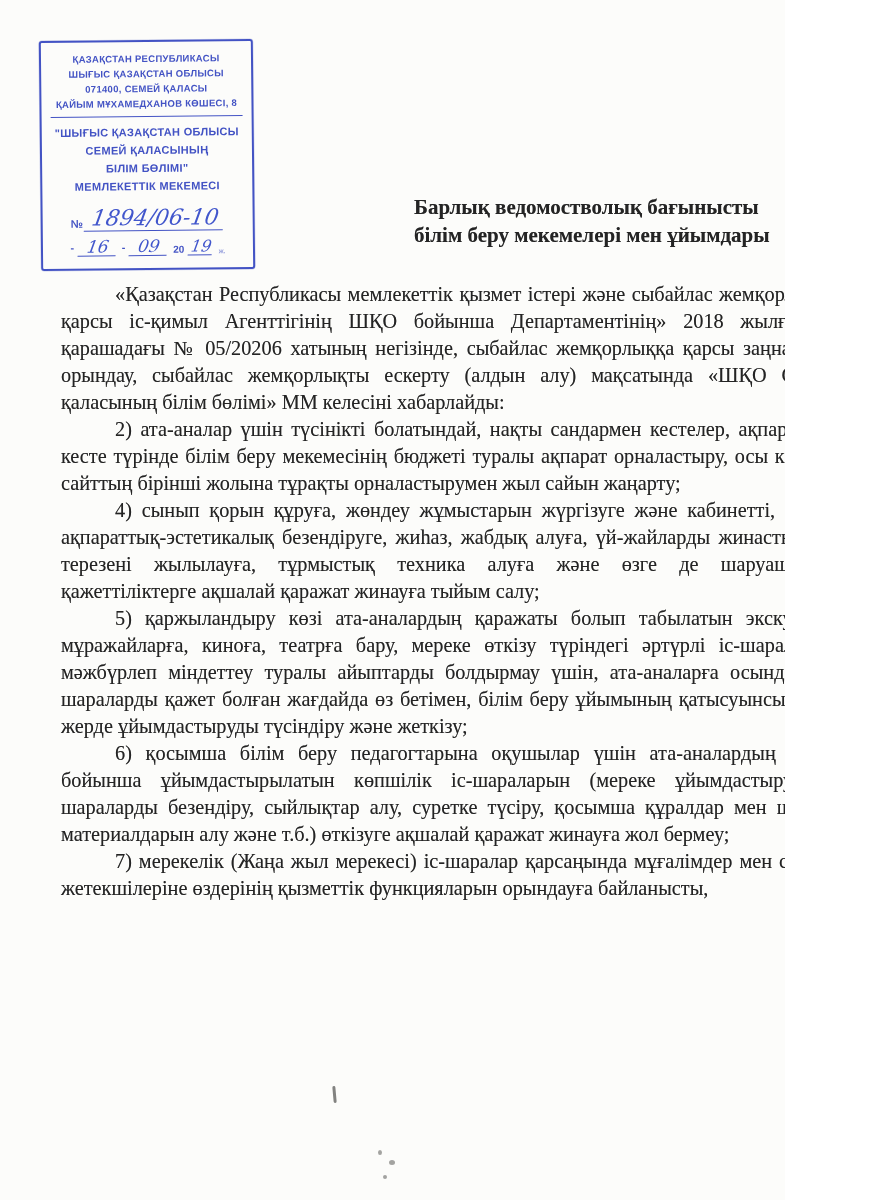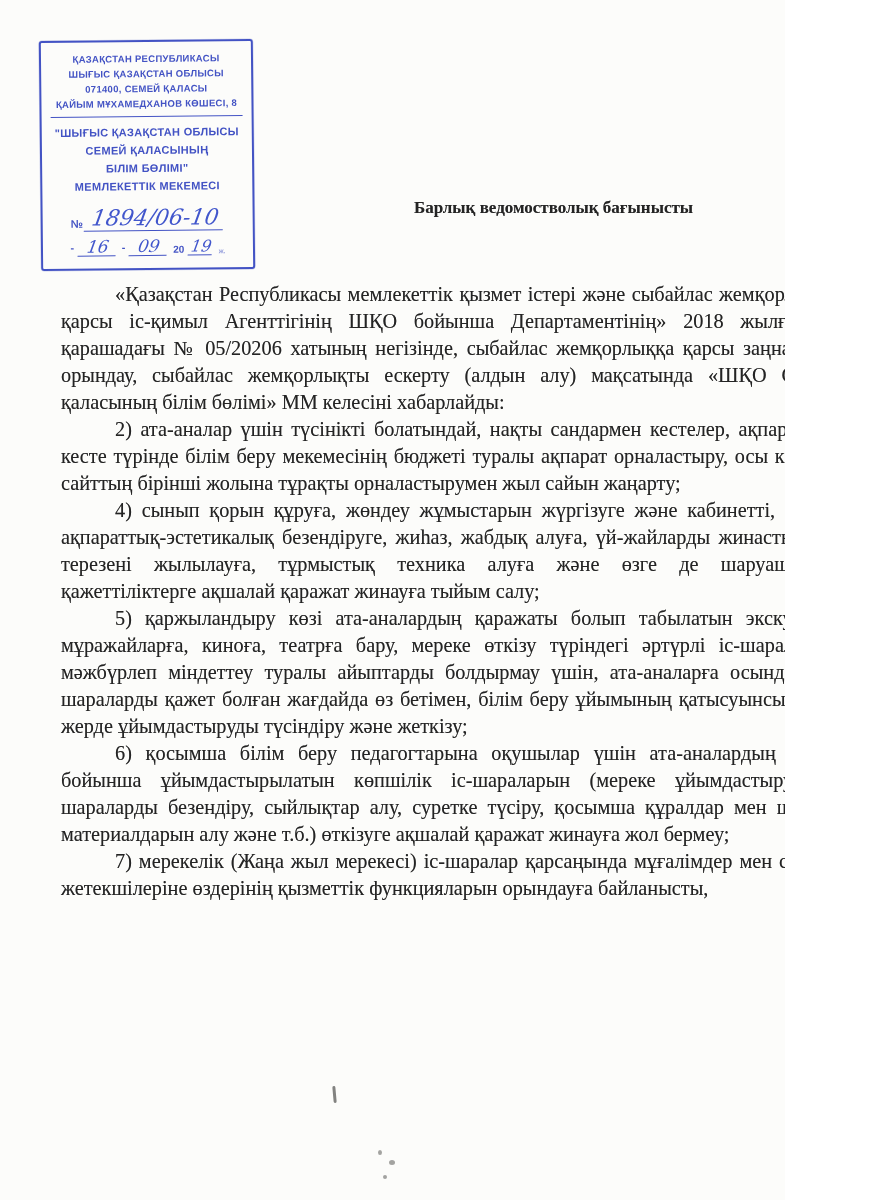--- a/index.html
+++ b/index.html
@@ -39,21 +39,21 @@
   .stamp-date-day, .stamp-date-month {
     font-size:17px; line-height:16px; border-bottom:1.6px solid #4353c4; padding:0 8px 1px;
   }
   .stamp-year-printed { font-size:10px; padding-bottom:1px; }
   .stamp-year-hand { font-size:16px; line-height:15px; border-bottom:1.6px solid #4353c4; padding:0 2px 1px; }
   .stamp-year-suffix { font-size:7px; opacity:0.55; padding-bottom:1px; }
   .stamp-dash { padding-bottom:3px; }
   
   .recipient {
     position:absolute; left:414px; top:194px; width:372px;
-    font-weight:bold; font-size:17px; line-height:27.5px; color:#242424;
+    font-weight:bold; font-size:21px; line-height:27.5px; color:#242424;
     text-shadow:0 0 0.5px rgba(40,40,40,0.45);
   }
   
   .letter-body {
     position:absolute; left:61px; top:281px; width:776px;
     font-size:20.3px; line-height:27px; text-align:justify;
     color:#242424; text-shadow:0 0 0.5px rgba(40,40,40,0.45);
   }
   .letter-body p { margin:0; text-indent:54px; }
   
@@ -107,20 +107,21 @@
       <span class="stamp-dash">-</span>
       <span class="hand stamp-date-month">09</span>
       <span class="stamp-year-printed">20</span>
       <span class="hand stamp-year-hand">19</span>
       <span class="stamp-year-suffix">ж.</span>
     </div>
   </div>
 
   <div class="recipient">
     <div>Барлық ведомостволық бағынысты</div>
+    <div>білім беру мекемелері мен ұйымдары</div>
   </div>
 
   <div class="letter-body">
     <p>«Қазақстан Республикасы мемлекеттік қызмет істері және сыбайлас жемқорлыққа қарсы іс-қимыл Агенттігінің ШҚО бойынша Департаментінің» 2018 жылғы 21 қарашадағы № 05/20206 хатының негізінде, сыбайлас жемқорлыққа қарсы заңнаманы орындау, сыбайлас жемқорлықты ескерту (алдын алу) мақсатында «ШҚО Семей қаласының білім бөлімі» ММ келесіні хабарлайды:</p>
     <p>2) ата-аналар үшін түсінікті болатындай, нақты сандармен кестелер, ақпараттық кесте түрінде білім беру мекемесінің бюджеті туралы ақпарат орналастыру, осы кестені сайттың бірінші жолына тұрақты орналастырумен жыл сайын жаңарту;</p>
     <p>4) сынып қорын құруға, жөндеу жұмыстарын жүргізуге және кабинетті, топты ақпараттық-эстетикалық безендіруге, жиһаз, жабдық алуға, үй-жайларды жинастыруға, терезені жылылауға, тұрмыстық техника алуға және өзге де шаруашылық қажеттіліктерге ақшалай қаражат жинауға тыйым салу;</p>
     <p>5) қаржыландыру көзі ата-аналардың қаражаты болып табылатын экскурсия, мұражайларға, киноға, театрға бару, мереке өткізу түріндегі әртүрлі іс-шараларды мәжбүрлеп міндеттеу туралы айыптарды болдырмау үшін, ата-аналарға осындай іс-шараларды қажет болған жағдайда өз бетімен, білім беру ұйымының қатысуынсыз, тыс жерде ұйымдастыруды түсіндіру және жеткізу;</p>
     <p>6) қосымша білім беру педагогтарына оқушылар үшін ата-аналардың тілегі бойынша ұйымдастырылатын көпшілік іс-шараларын (мереке ұйымдастыру, іс-шараларды безендіру, сыйлықтар алу, суретке түсіру, қосымша құралдар мен шығыс материалдарын алу және т.б.) өткізуге ақшалай қаражат жинауға жол бермеу;</p>
     <p>7) мерекелік (Жаңа жыл мерекесі) іс-шаралар қарсаңында мұғалімдер мен сынып жетекшілеріне өздерінің қызметтік функцияларын орындауға байланысты,</p>
   </div>

